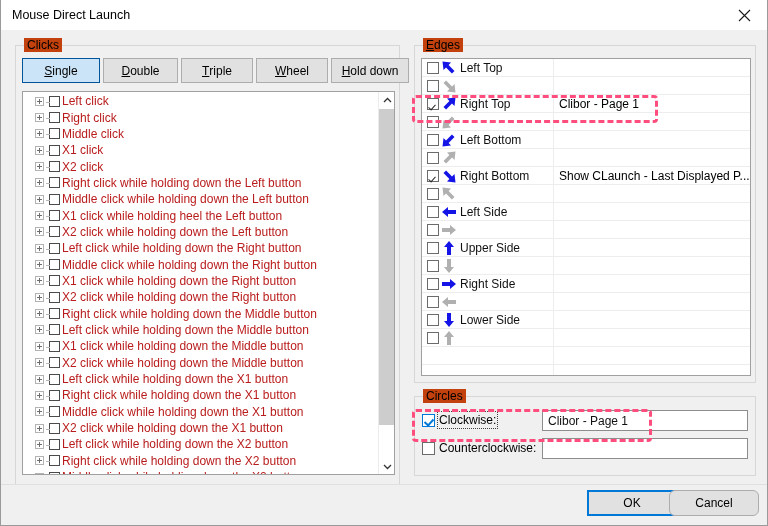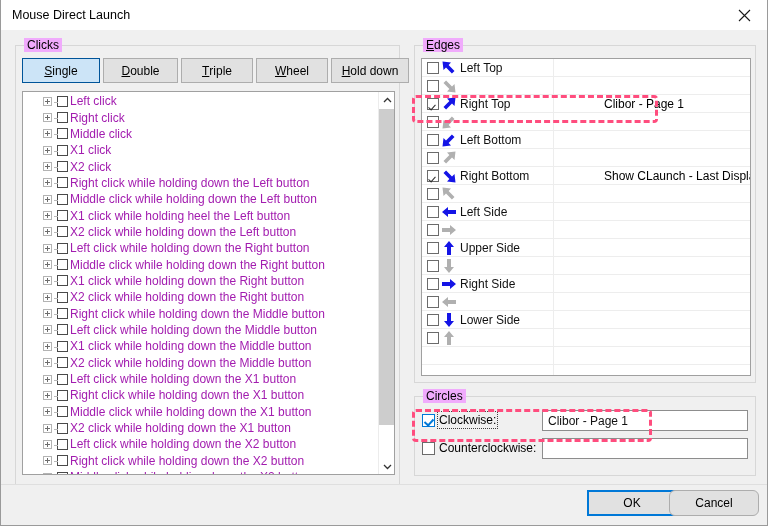--- a/index.html
+++ b/index.html
@@ -41,21 +41,21 @@
 
   
   .groupbox {
     position: absolute;
     border: 1px solid #d7d7d7;
     background: transparent;
   }
   .group-title {
     position: absolute;
     top: -8px; left: 8px;
-    background: #f0abfc;
+    background: #c2410c;
     padding: 0 3px;
     font-size: 12px;
     color: #000;
     white-space: nowrap;
   }
   .ul { text-decoration: underline; }
 
   
   #clicks-group { left: 14px; top: 45px; width: 385px; height: 440px; }
 
@@ -89,24 +89,24 @@
     border: 1px solid #a0a0a0;
     overflow: hidden;
   }
   #clicks-rows {
     position: absolute; left: 0; top: 1px;
     width: 356px;
   }
   .crow {
     height: 16.35px;
     display: flex; align-items: center;
-    padding-left: 20px;
+    padding-left: 12px;
     white-space: nowrap;
     font-size: 12px;
-    color: #a21caf;
+    color: #b91c1c;
   }
   .plusbox {
     width: 9px; height: 9px;
     border: 1px solid #b3b3b3;
     background: #fff;
     position: relative;
     flex: 0 0 auto;
     margin-right: 5px;
   }
   .plusbox::before, .plusbox::after {
@@ -155,21 +155,20 @@
     background: #ffffff;
     border: 1px solid #a0a0a0;
     overflow: hidden;
   }
   .erow {
     height: 18px;
     display: flex; align-items: center;
     border-bottom: 1px solid #ededed;
     font-size: 12px;
     white-space: nowrap;
-    gap: 45px;
   }
   .erow .ecell-a {
     width: 132px; flex: 0 0 auto;
     display: flex; align-items: center;
     padding-left: 5px;
     border-right: 1px solid #ededed;
     height: 100%;
     overflow: hidden;
   }
   .erow .ecell-b {

